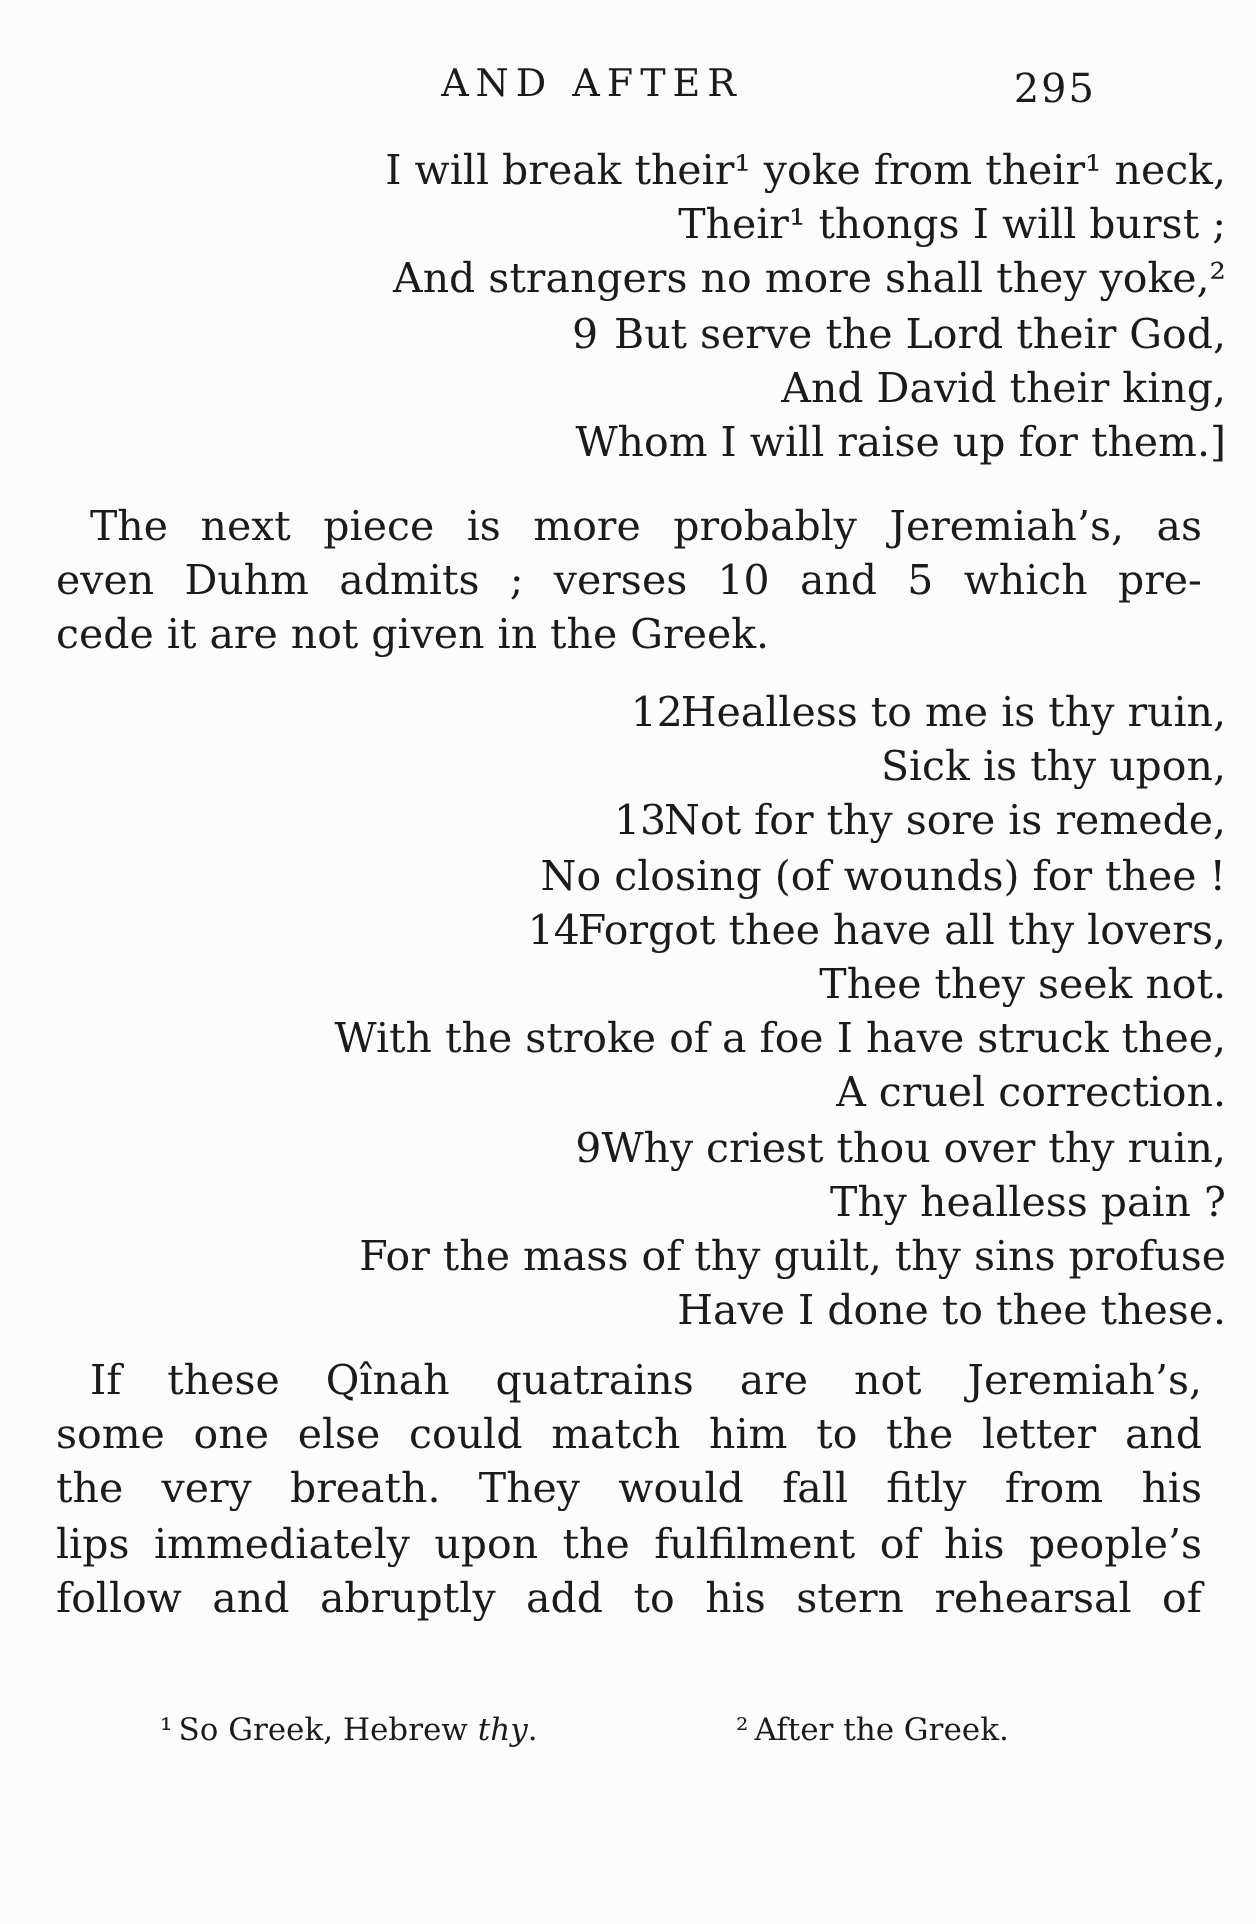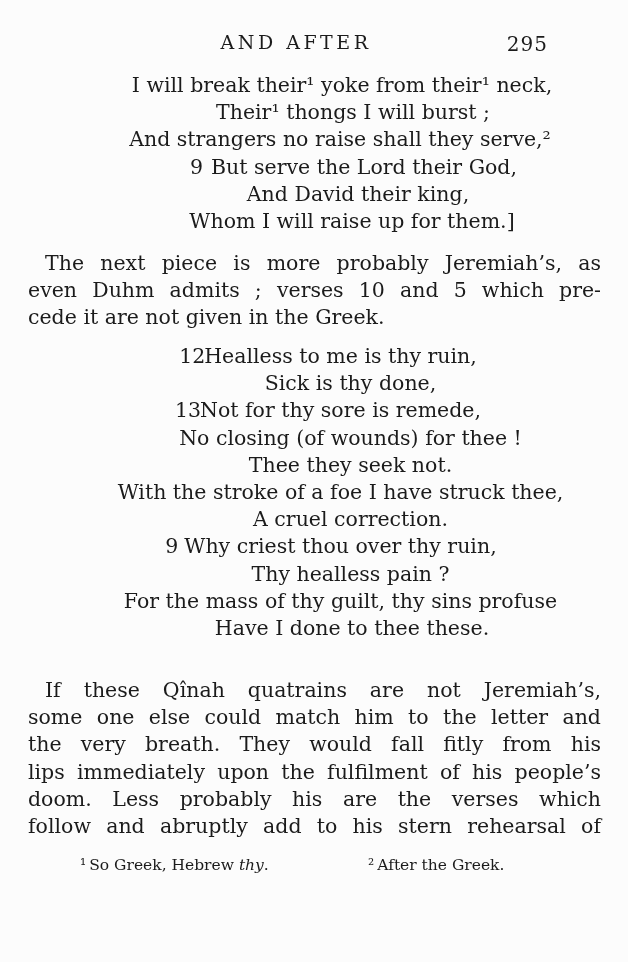--- a/index.html
+++ b/index.html
@@ -14,21 +14,21 @@
   .running-header{position:absolute;top:31px;left:0;right:0;height:26px;font-size:19px;}
   .head-title{display:block;text-align:center;margin-right:36px;letter-spacing:3.5px;}
   .page-number{position:absolute;right:80px;top:1px;font-size:20px;letter-spacing:1px;}
 
   .textblock{font-size:20.5px;line-height:27.2px;}
   .poem1{position:absolute;top:72px;left:67px;right:15px;}
   .prose1{position:absolute;top:250px;left:28px;width:573px;}
   .poem2{position:absolute;top:343px;left:43px;right:15px;}
   .prose2{position:absolute;top:677px;left:28px;width:573px;}
 
-  .poem .t-line{text-align:center;white-space:nowrap;}
+  .poem .t-line{text-align:right;white-space:nowrap;}
   .prose .t-line{text-align:justify;text-align-last:justify;}
   .prose .t-line.last-line{text-align-last:left;}
 
   .verse-num{font-variant-numeric:oldstyle-nums;}
   .poem1 .verse-num{margin-right:8px;}
   .poem2 .verse-num{display:inline-block;width:25px;}
 
   .footnotes{position:absolute;top:854px;left:0;right:0;height:30px;font-size:15.5px;line-height:22px;}
   .footnote{position:absolute;top:0;white-space:nowrap;}
   .footnote-1{left:80px;}
@@ -42,52 +42,52 @@
 <div class="page">
 
   <div class="running-header">
     <span class="head-title">AND AFTER</span>
     <span class="page-number">295</span>
   </div>
 
   <div class="textblock poem poem1">
       <div class="t-line" style="padding-left: 4px;"><span>I will break their¹ yoke from their¹ neck,</span></div>
       <div class="t-line" style="padding-left: 26px;"><span>Their¹ thongs I will burst ;</span></div>
-      <div class="t-line"><span>And strangers no raise shall they serve,²</span></div>
+      <div class="t-line"><span>And strangers no more shall they yoke,²</span></div>
       <div class="t-line" style="padding-left: 27px;"><span class="verse-num">9</span><span>But serve the Lord their God,</span></div>
       <div class="t-line" style="padding-left: 36px;"><span>And David their king,</span></div>
       <div class="t-line" style="padding-left: 24px;"><span>Whom I will raise up for them.]</span></div>
     </div>
 
   <div class="textblock prose prose1">
       <div class="t-line" style="padding-left: 17px;"><span>The next piece is more probably Jeremiah’s, as</span></div>
       <div class="t-line"><span>even Duhm admits ; verses 10 and 5 which pre-</span></div>
       <div class="t-line last-line"><span>cede it are not given in the Greek.</span></div>
     </div>
 
   <div class="textblock poem poem2">
       <div class="t-line"><span class="verse-num">12</span><span>Healless to me is thy ruin,</span></div>
-      <div class="t-line" style="padding-left: 45px;"><span>Sick is thy done,</span></div>
+      <div class="t-line" style="padding-left: 45px;"><span>Sick is thy upon,</span></div>
       <div class="t-line"><span class="verse-num">13</span><span>Not for thy sore is remede,</span></div>
       <div class="t-line" style="padding-left: 45px;"><span>No closing (of wounds) for thee !</span></div>
+      <div class="t-line"><span class="verse-num">14</span><span>Forgot thee have all thy lovers,</span></div>
       <div class="t-line" style="padding-left: 45px;"><span>Thee they seek not.</span></div>
       <div class="t-line" style="padding-left: 25px;"><span>With the stroke of a foe I have struck thee,</span></div>
       <div class="t-line" style="padding-left: 45px;"><span>A cruel correction.</span></div>
       <div class="t-line"><span class="verse-num">9</span><span>Why criest thou over thy ruin,</span></div>
       <div class="t-line" style="padding-left: 45px;"><span>Thy healless pain ?</span></div>
       <div class="t-line" style="padding-left: 25px;"><span>For the mass of thy guilt, thy sins profuse</span></div>
       <div class="t-line" style="padding-left: 48px;"><span>Have I done to thee these.</span></div>
     </div>
 
   <div class="textblock prose prose2">
       <div class="t-line" style="padding-left: 17px;"><span>If these Qînah quatrains are not Jeremiah’s,</span></div>
       <div class="t-line"><span>some one else could match him to the letter and</span></div>
       <div class="t-line"><span>the very breath.  They would fall fitly from his</span></div>
       <div class="t-line"><span>lips immediately upon the fulfilment of his people’s</span></div>
-      <div class="t-line"><span>doom.  Less probably his are the verses which</span></div>
       <div class="t-line"><span>follow and abruptly add to his stern rehearsal of</span></div>
     </div>
 
   <div class="footnotes">
     <span class="footnote footnote-1">
       <span class="fn-marker">¹</span><span>So Greek, Hebrew </span><span class="fn-italic">thy</span><span>.</span>
     </span>
     <span class="footnote footnote-2">
       <span class="fn-marker">²</span><span>After the Greek.</span>
     </span>

